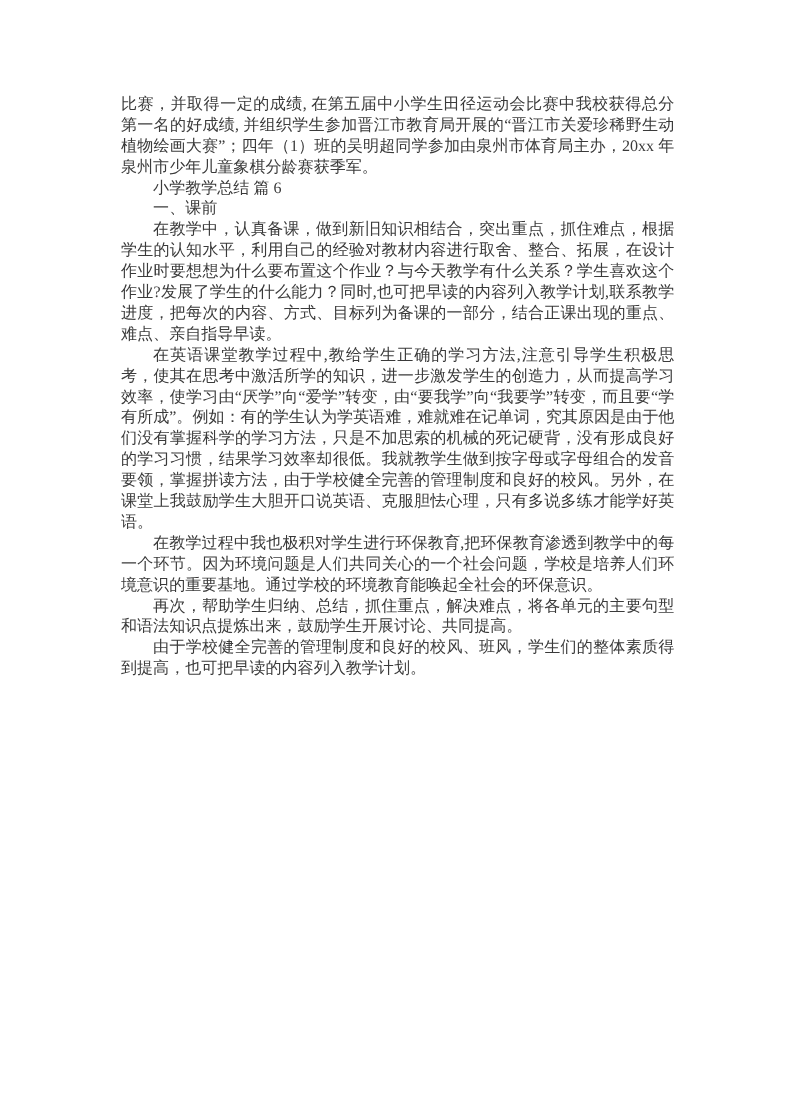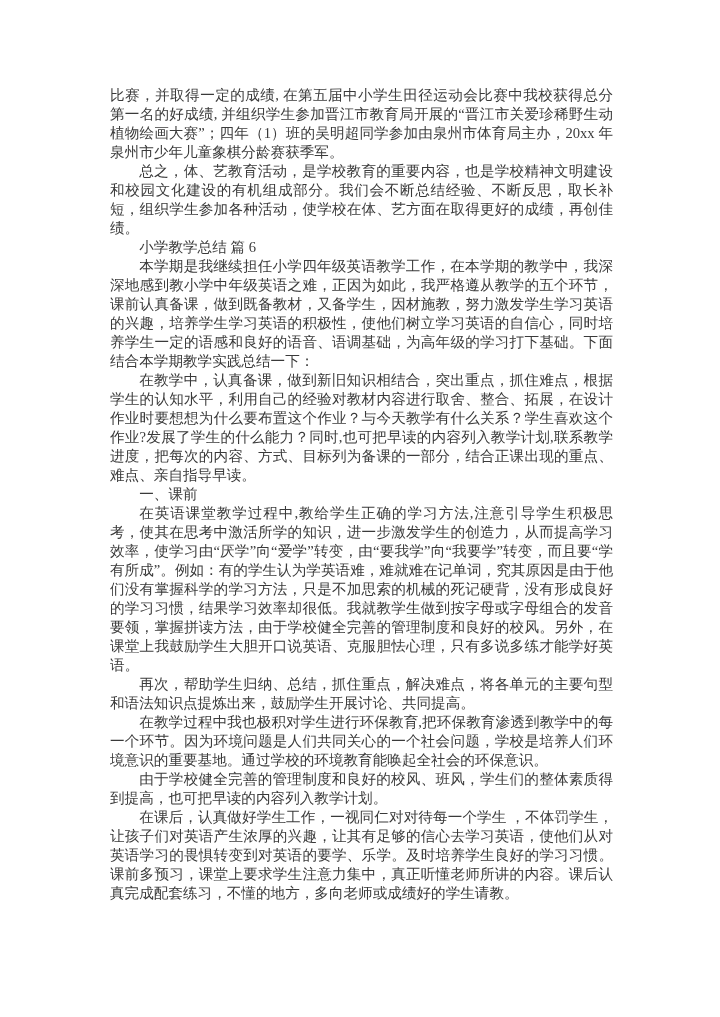--- a/index.html
+++ b/index.html
@@ -37,24 +37,21 @@
   }
   p.para.heading {
   }
 </style>
 </head>
 <body>
 
 <div class="page" style="background: rgb(255, 255, 255);">
   <div class="doc-text" style="color: rgb(58, 58, 58);">
       <p class="para body">比赛，并取得一定的成绩, 在第五届中小学生田径运动会比赛中我校获得总分第一名的好成绩, 并组织学生参加晋江市教育局开展的“晋江市关爱珍稀野生动植物绘画大赛”；四年（1）班的吴明超同学参加由泉州市体育局主办，20xx 年泉州市少年儿童象棋分龄赛获季军。</p>
-      <p class="para body indent">总之，体、艺教育活动，是学校教育的重要内容，也是学校精神文明建设和校园文化建设的有机组成部分。我们会不断总结经验、不断反思，取长补短，组织学生参加各种活动，使学校在体、艺方面在取得更好的成绩，再创佳绩。</p>
       <p class="para heading indent">小学教学总结 篇 6</p>
-      <p class="para body indent">本学期是我继续担任小学四年级英语教学工作，在本学期的教学中，我深深地感到教小学中年级英语之难，正因为如此，我严格遵从教学的五个环节，课前认真备课，做到既备教材，又备学生，因材施教，努力激发学生学习英语的兴趣，培养学生学习英语的积极性，使他们树立学习英语的自信心，同时培养学生一定的语感和良好的语音、语调基础，为高年级的学习打下基础。下面结合本学期教学实践总结一下：</p>
+      <p class="para subheading indent">一、课前</p>
       <p class="para body indent">在教学中，认真备课，做到新旧知识相结合，突出重点，抓住难点，根据学生的认知水平，利用自己的经验对教材内容进行取舍、整合、拓展，在设计作业时要想想为什么要布置这个作业？与今天教学有什么关系？学生喜欢这个作业?发展了学生的什么能力？同时,也可把早读的内容列入教学计划,联系教学进度，把每次的内容、方式、目标列为备课的一部分，结合正课出现的重点、难点、亲自指导早读。</p>
-      <p class="para subheading indent">一、课前</p>
       <p class="para body indent">在英语课堂教学过程中,教给学生正确的学习方法,注意引导学生积极思考，使其在思考中激活所学的知识，进一步激发学生的创造力，从而提高学习效率，使学习由“厌学”向“爱学”转变，由“要我学”向“我要学”转变，而且要“学有所成”。例如：有的学生认为学英语难，难就难在记单词，究其原因是由于他们没有掌握科学的学习方法，只是不加思索的机械的死记硬背，没有形成良好的学习习惯，结果学习效率却很低。我就教学生做到按字母或字母组合的发音要领，掌握拼读方法，由于学校健全完善的管理制度和良好的校风。另外，在课堂上我鼓励学生大胆开口说英语、克服胆怯心理，只有多说多练才能学好英语。</p>
+      <p class="para body indent">在教学过程中我也极积对学生进行环保教育,把环保教育渗透到教学中的每一个环节。因为环境问题是人们共同关心的一个社会问题，学校是培养人们环境意识的重要基地。通过学校的环境教育能唤起全社会的环保意识。</p>
       <p class="para body indent">再次，帮助学生归纳、总结，抓住重点，解决难点，将各单元的主要句型和语法知识点提炼出来，鼓励学生开展讨论、共同提高。</p>
-      <p class="para body indent">在教学过程中我也极积对学生进行环保教育,把环保教育渗透到教学中的每一个环节。因为环境问题是人们共同关心的一个社会问题，学校是培养人们环境意识的重要基地。通过学校的环境教育能唤起全社会的环保意识。</p>
       <p class="para body indent">由于学校健全完善的管理制度和良好的校风、班风，学生们的整体素质得到提高，也可把早读的内容列入教学计划。</p>
-      <p class="para body indent">在课后，认真做好学生工作，一视同仁对对待每一个学生 ，不体罚学生，让孩子们对英语产生浓厚的兴趣，让其有足够的信心去学习英语，使他们从对英语学习的畏惧转变到对英语的要学、乐学。及时培养学生良好的学习习惯。课前多预习，课堂上要求学生注意力集中，真正听懂老师所讲的内容。课后认真完成配套练习，不懂的地方，多向老师或成绩好的学生请教。</p>
     </div>
 </div>
 
 </body></html>

